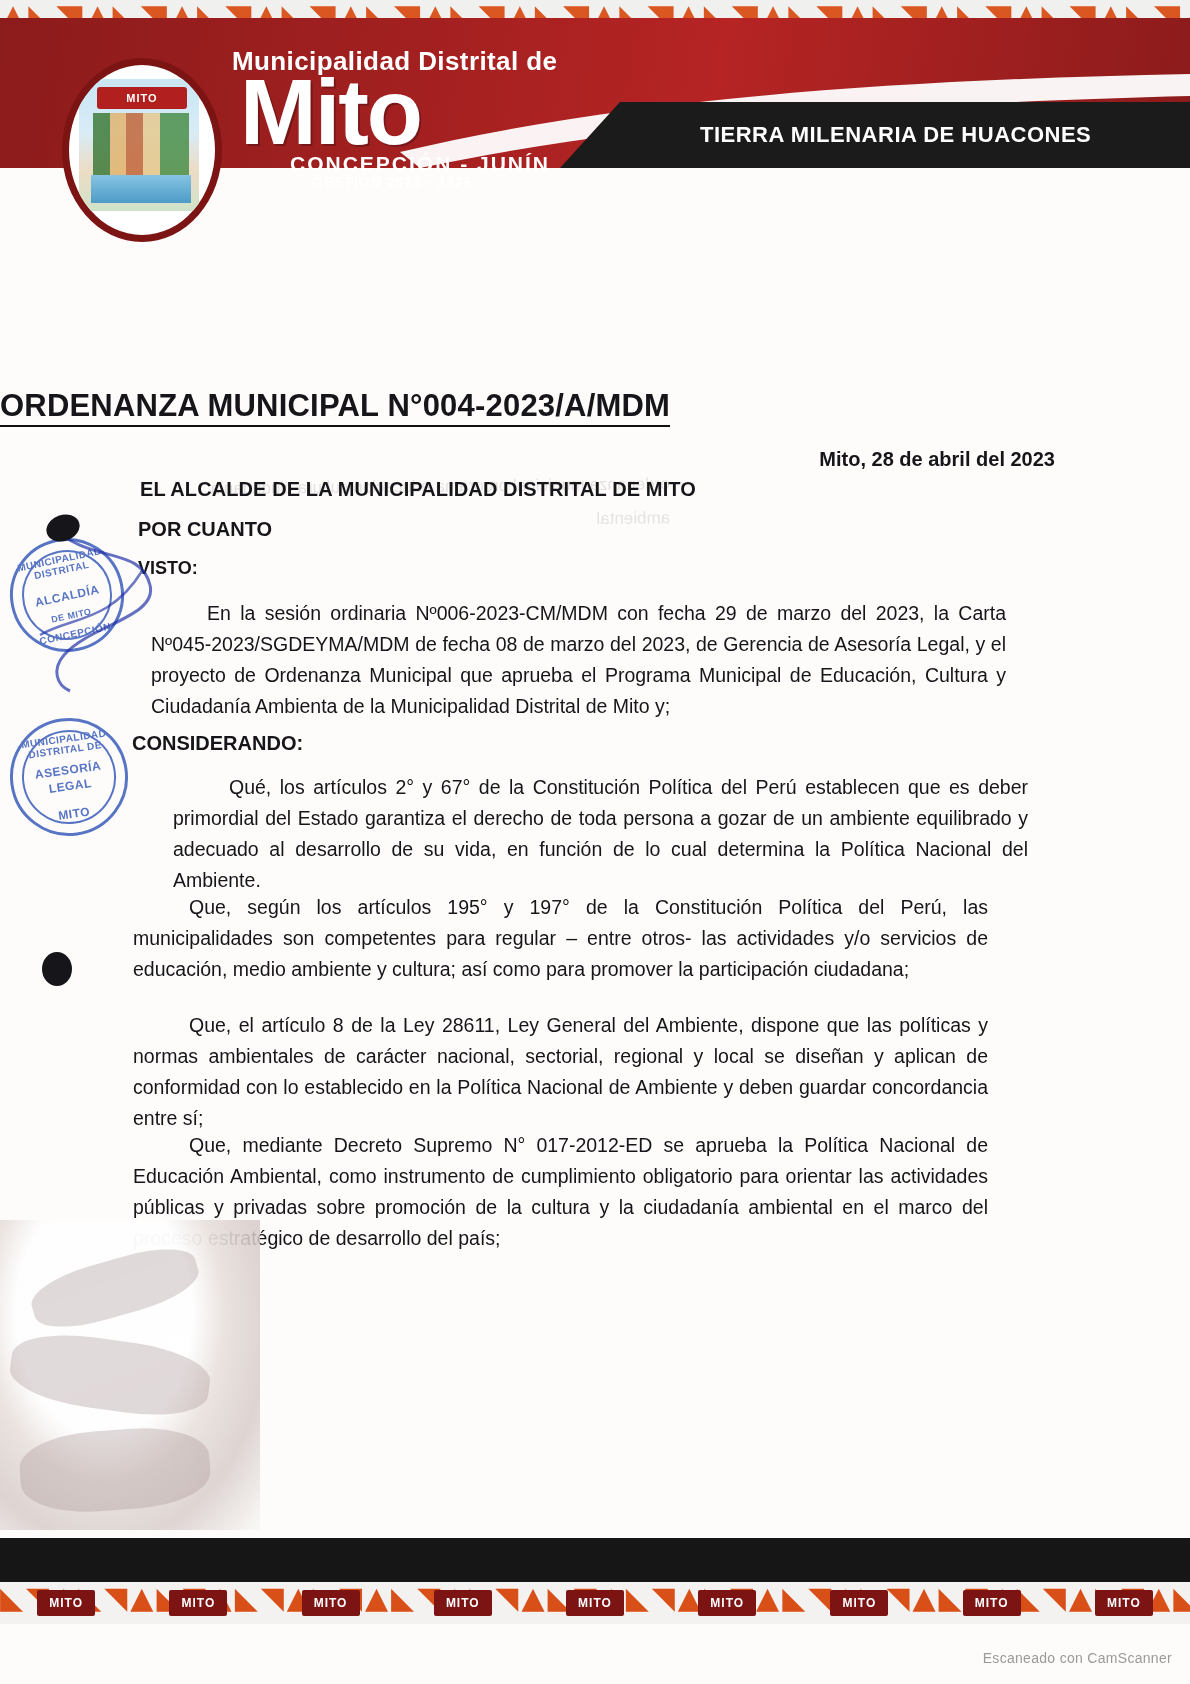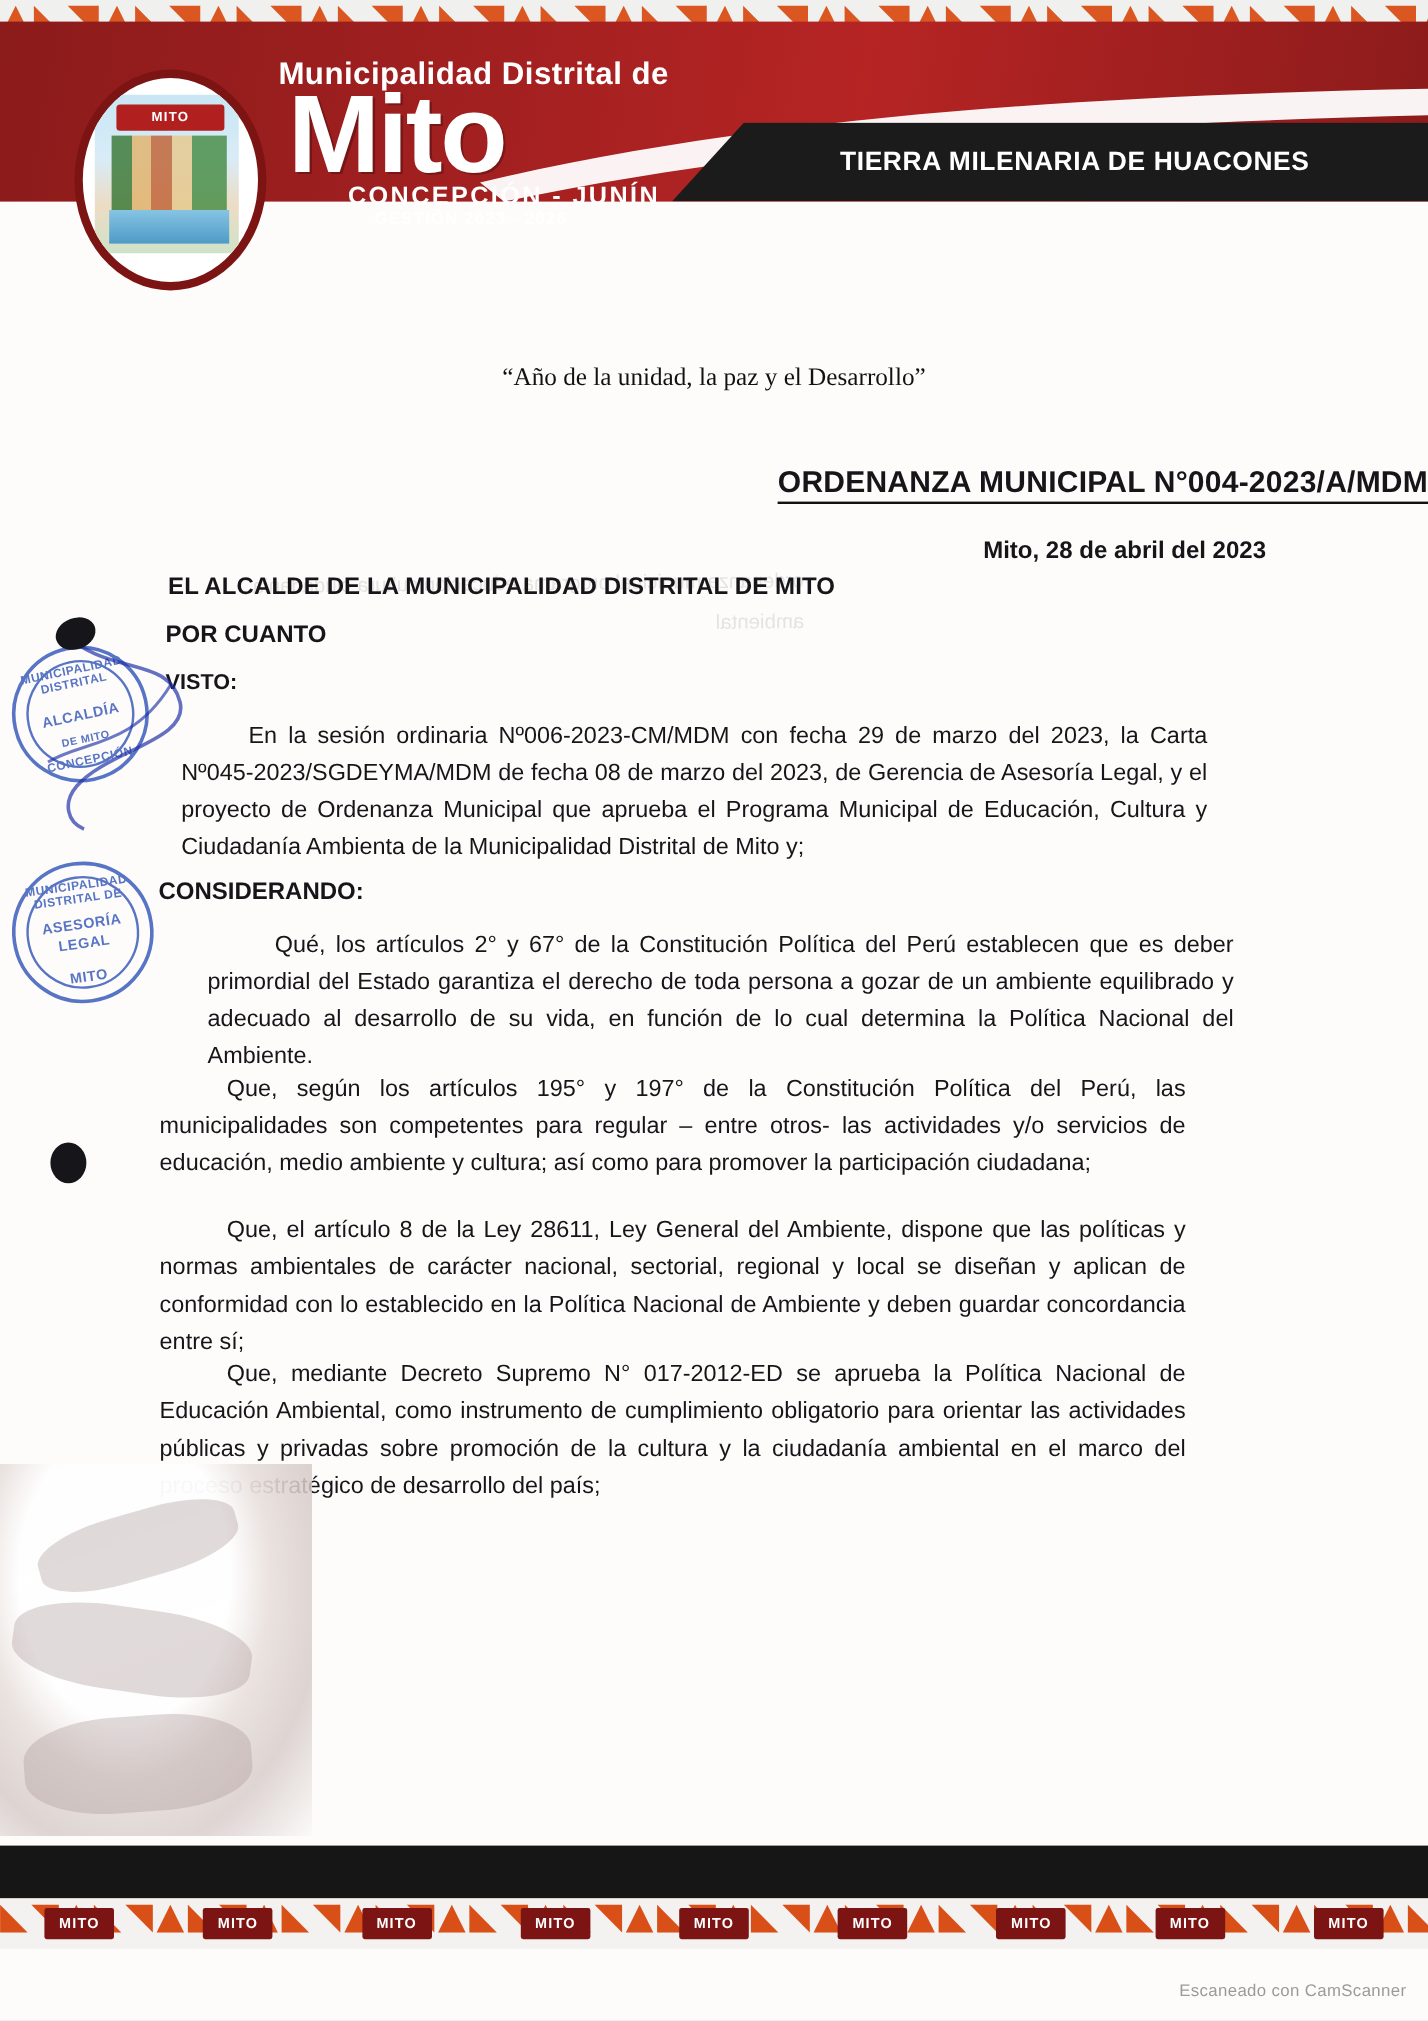--- a/index.html
+++ b/index.html
@@ -179,22 +179,22 @@
     text-align: center;
     font-family: "Liberation Serif", serif;
     font-size: 21px;
     color: #111;
   }
   .title {
     position: absolute;
     top: 218px;
     left: 0;
     width: 1190px;
-    text-align: right;
-    font-size: 25px;
+    text-align: left;
+    font-size: 31px;
     font-weight: bold;
     letter-spacing: 0.2px;
   }
   .title span {
     border-bottom: 2px solid #111;
     padding-bottom: 2px;
   }
   .place-date {
     position: absolute;
     top: 278px;
@@ -422,21 +422,20 @@
       </div>
     </div>
   </div>
 
   <div class="doc">
 
     <div class="bleed">
       ordenanza municipal programa educacion cultura ciudadania ambiental
     </div>
 
-    <div class="year-slogan">“Año de la unidad, la paz y el Desarrollo”</div>
 
     <div class="title">
       <span>ORDENANZA MUNICIPAL N°004-2023/A/MDM</span>
     </div>
 
     <div class="place-date">Mito, 28 de abril del 2023</div>
     <div class="mayor-line">EL ALCALDE DE LA MUNICIPALIDAD DISTRITAL DE MITO</div>
     <div class="por-cuanto">POR CUANTO</div>
     <div class="visto">VISTO:</div>
 

